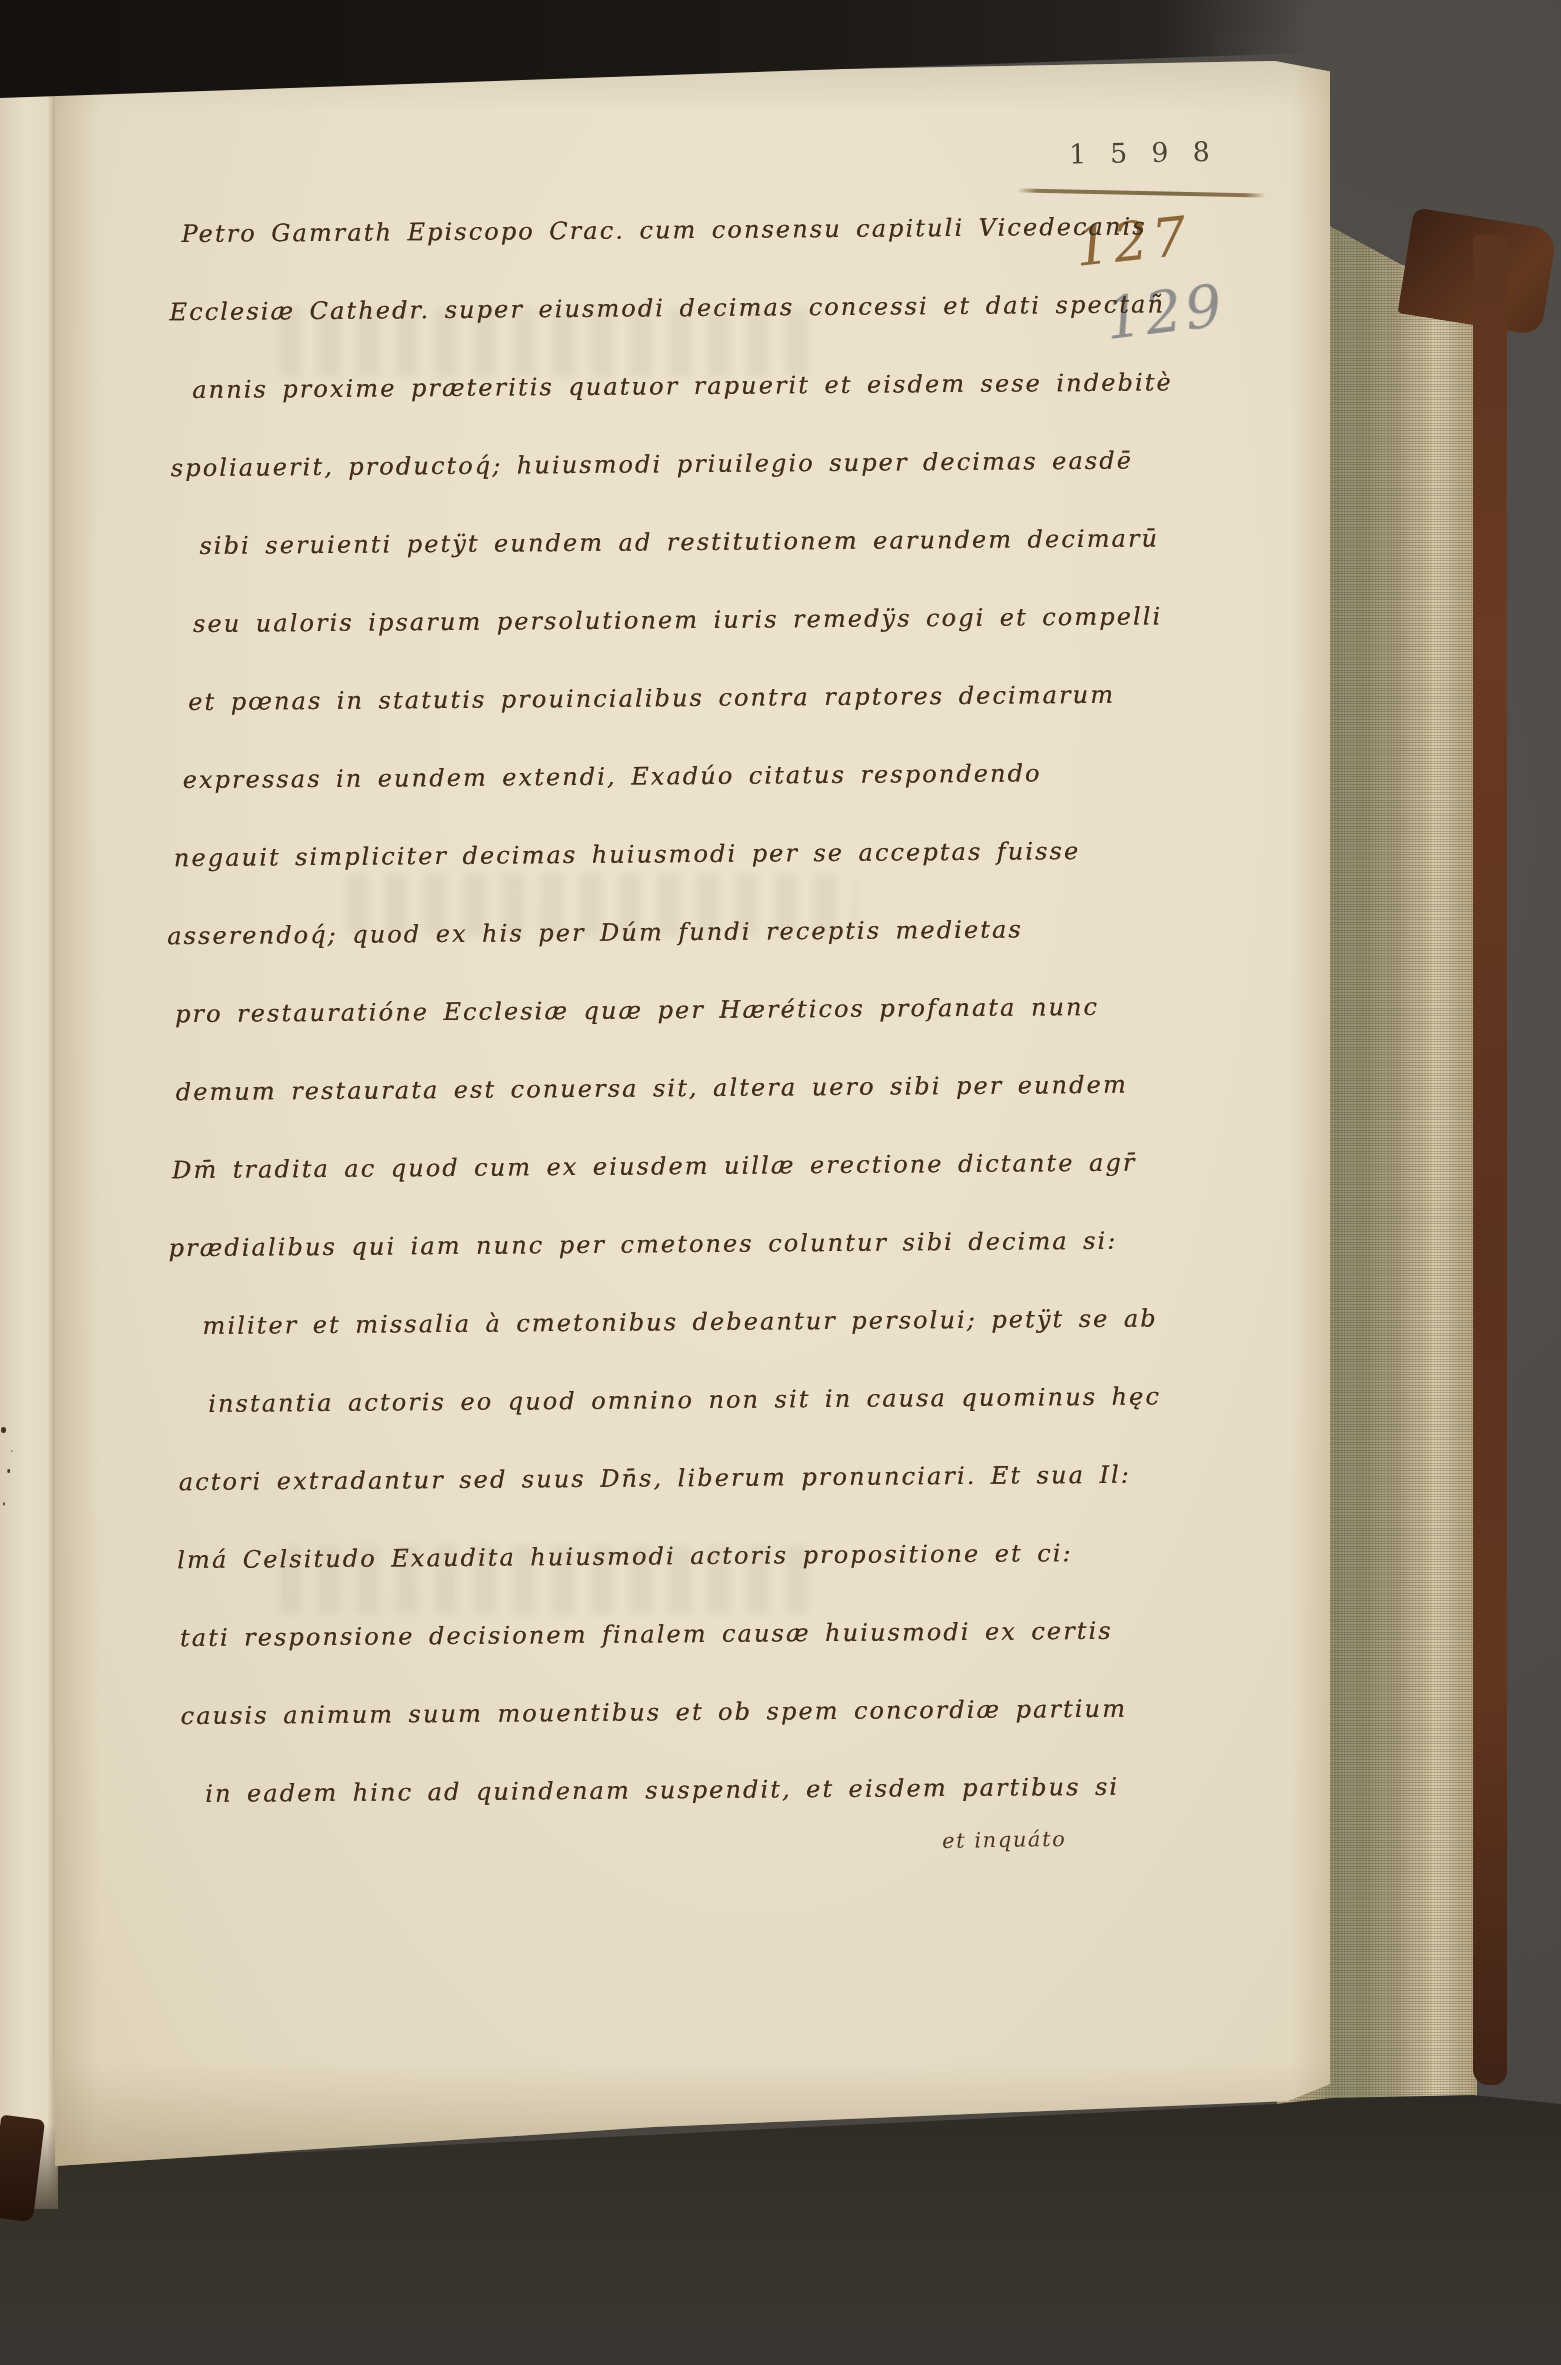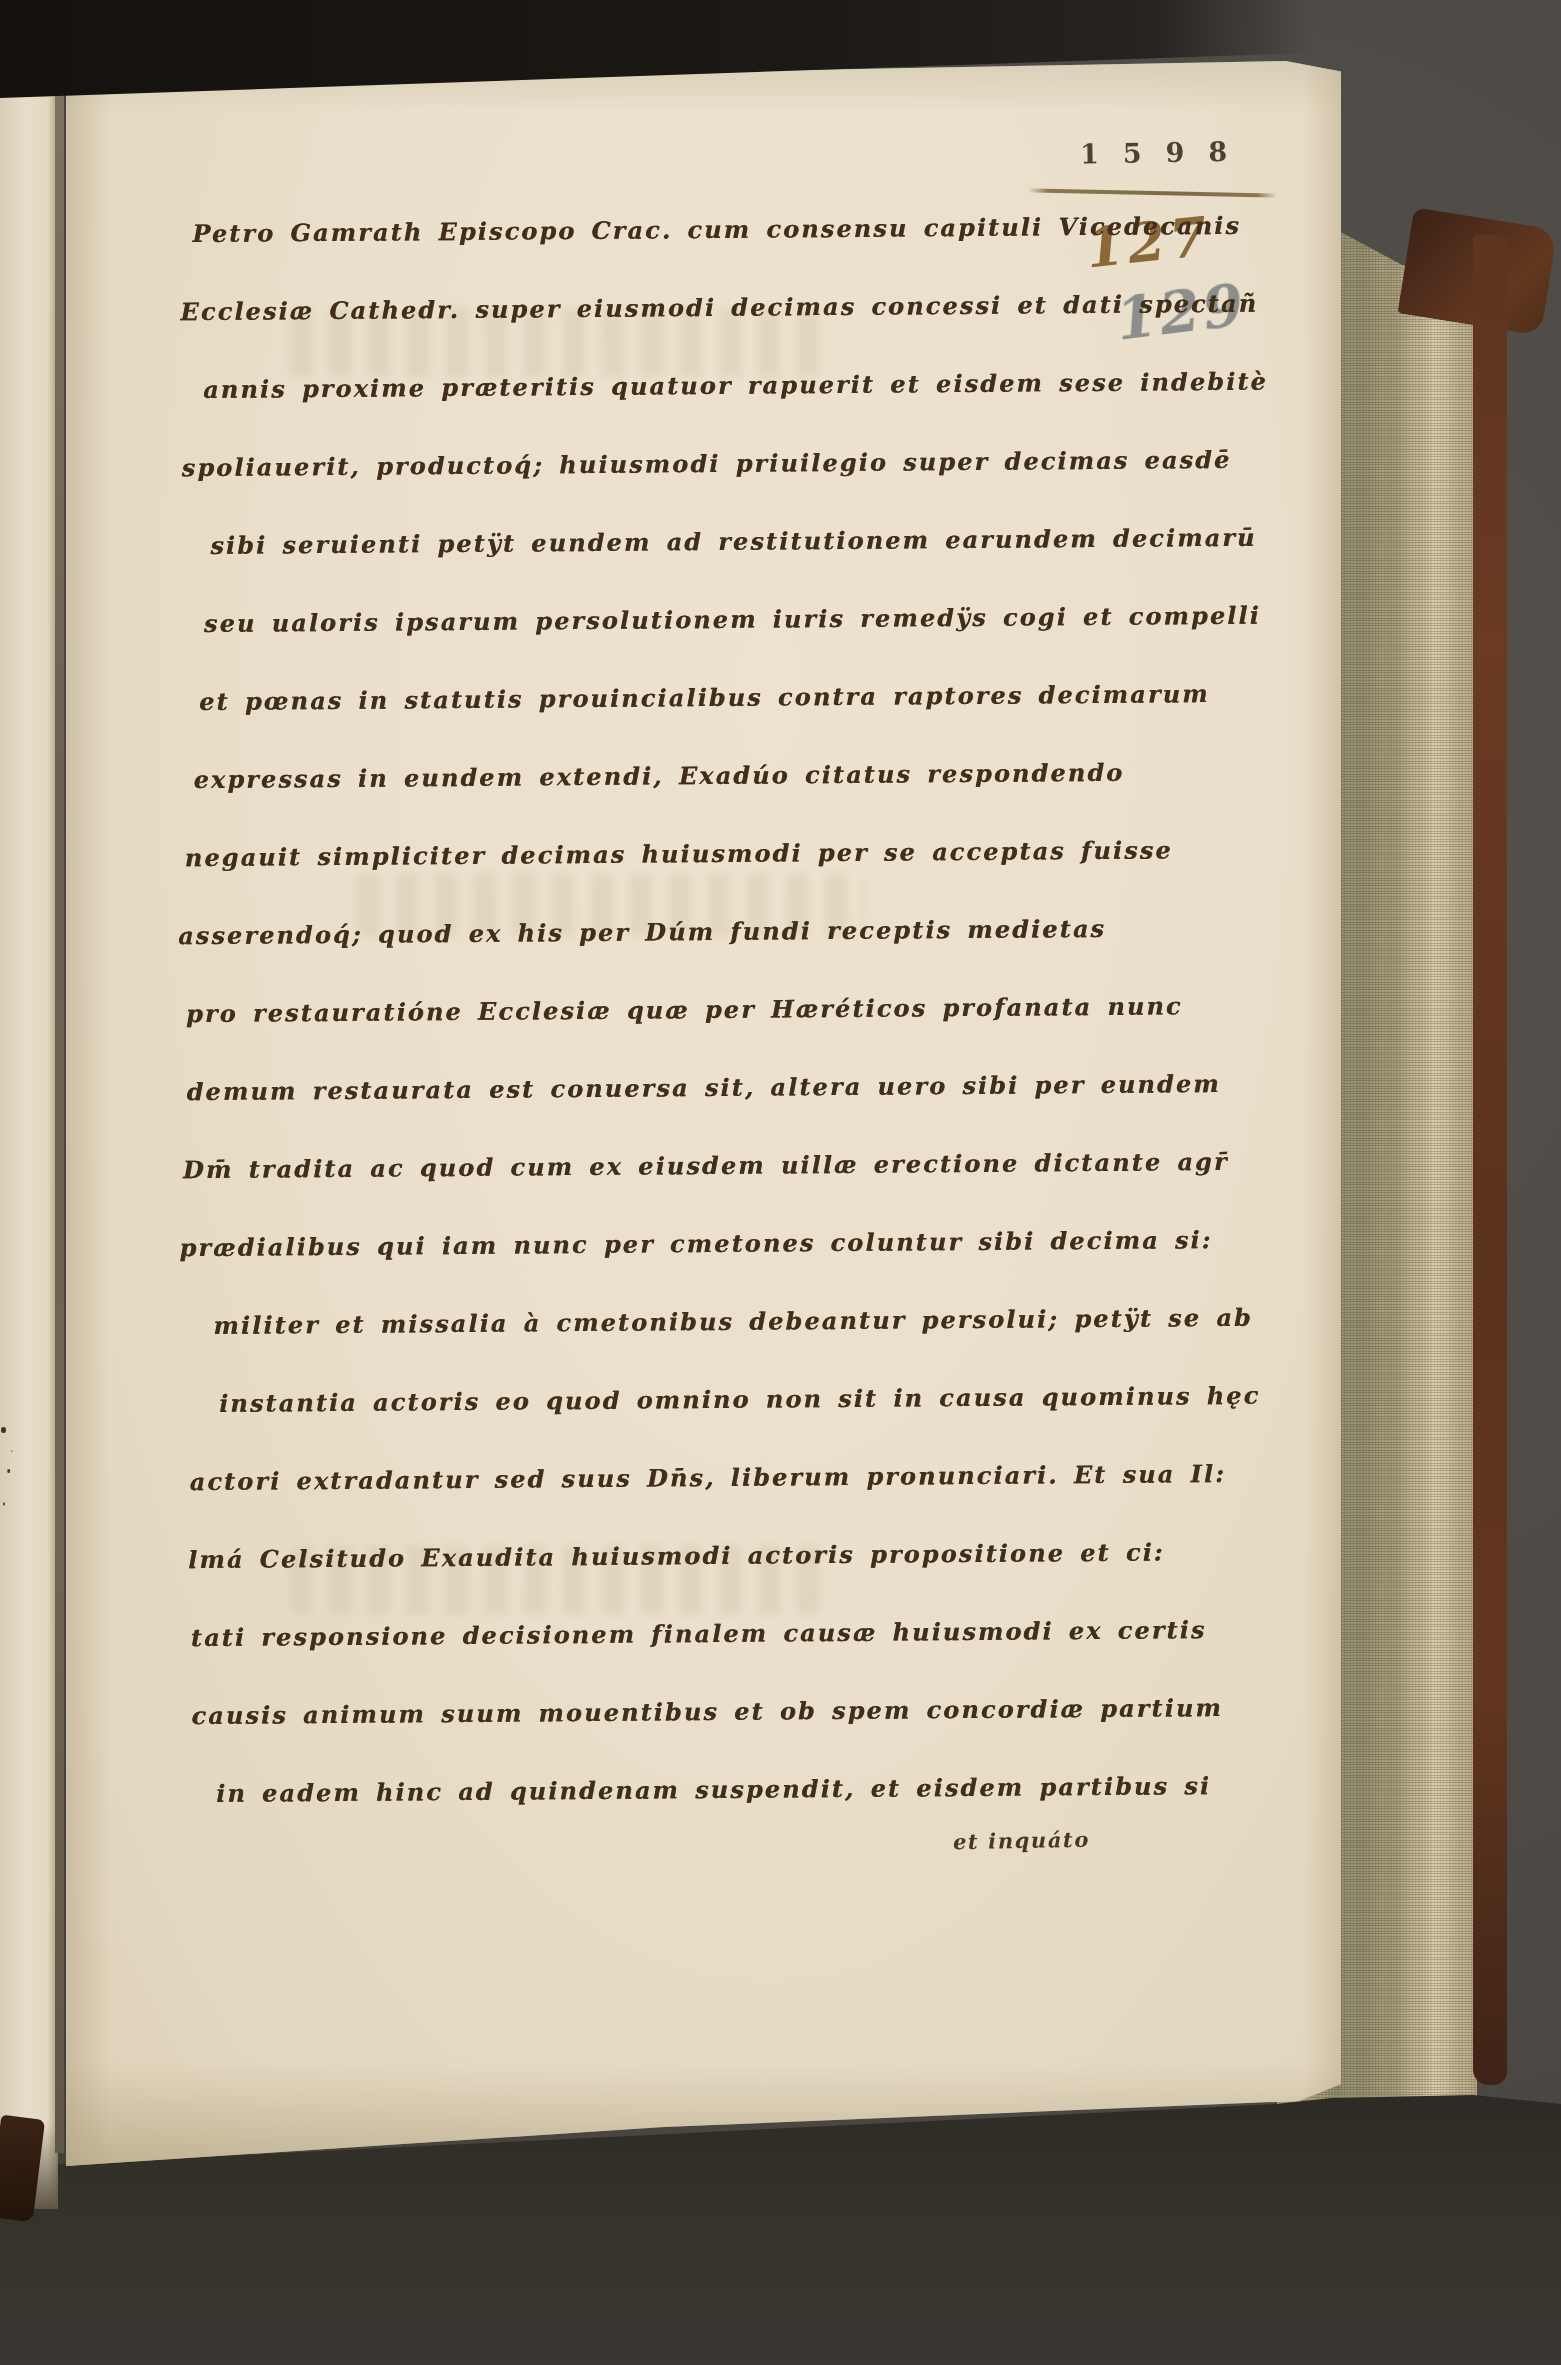--- a/index.html
+++ b/index.html
@@ -73,30 +73,29 @@
   .spine-bottom-corner{
     position:absolute;left:-5.2px;top:2117px;width:44px;height:103px;
     background:linear-gradient(170deg,#3a2416,#241309);
     border-radius:5.2px 7.3px 10.4px 4.2px;
     transform:rotate(7deg);
     z-index:5;
   }
 
   
   .page{
-    position:absolute;left:66px;top:60px;width:1275px;height:2107px;
+    position:absolute;left:55px;top:60px;width:1275px;height:2107px;
     background:
       linear-gradient(90deg, rgba(176,160,128,.45) 0%, rgba(0,0,0,0) 3.5%),
       linear-gradient(270deg, rgba(190,172,138,.5) 0%, rgba(0,0,0,0) 3%),
       linear-gradient(0deg, rgba(170,152,116,.55) 0%, rgba(0,0,0,0) 5%),
       linear-gradient(180deg, rgba(185,176,150,.35) 0%, rgba(0,0,0,0) 2.5%),
       radial-gradient(ellipse at 55% 30%, #ece2cd 0%, #e9dfca 48%, #e2d7bf 85%, #dcd0b6 100%);
     clip-path:polygon(0px 30px, 31px 23px, 1220px 1px, 1275px 11.4px, 1275px 2024px, 1233px 2041px, 598px 2067px, 0px 2106px);
     z-index:6;
-    font-weight:bold;
   }
 
   
   .smudge{
     position:absolute;border-radius:7.3px;filter:blur(3.6px);opacity:.55;
     background:repeating-linear-gradient(90deg, rgba(128,112,80,.16) 0 22px, rgba(0,0,0,0) 22px 39px);
   }
   .smudge.s1{left:224px;top:249px;width:546px;height:68px;}
   .smudge.s2{left:291px;top:814px;width:510px;height:62px;}
   .smudge.s3{left:224px;top:1486px;width:531px;height:68px;}

